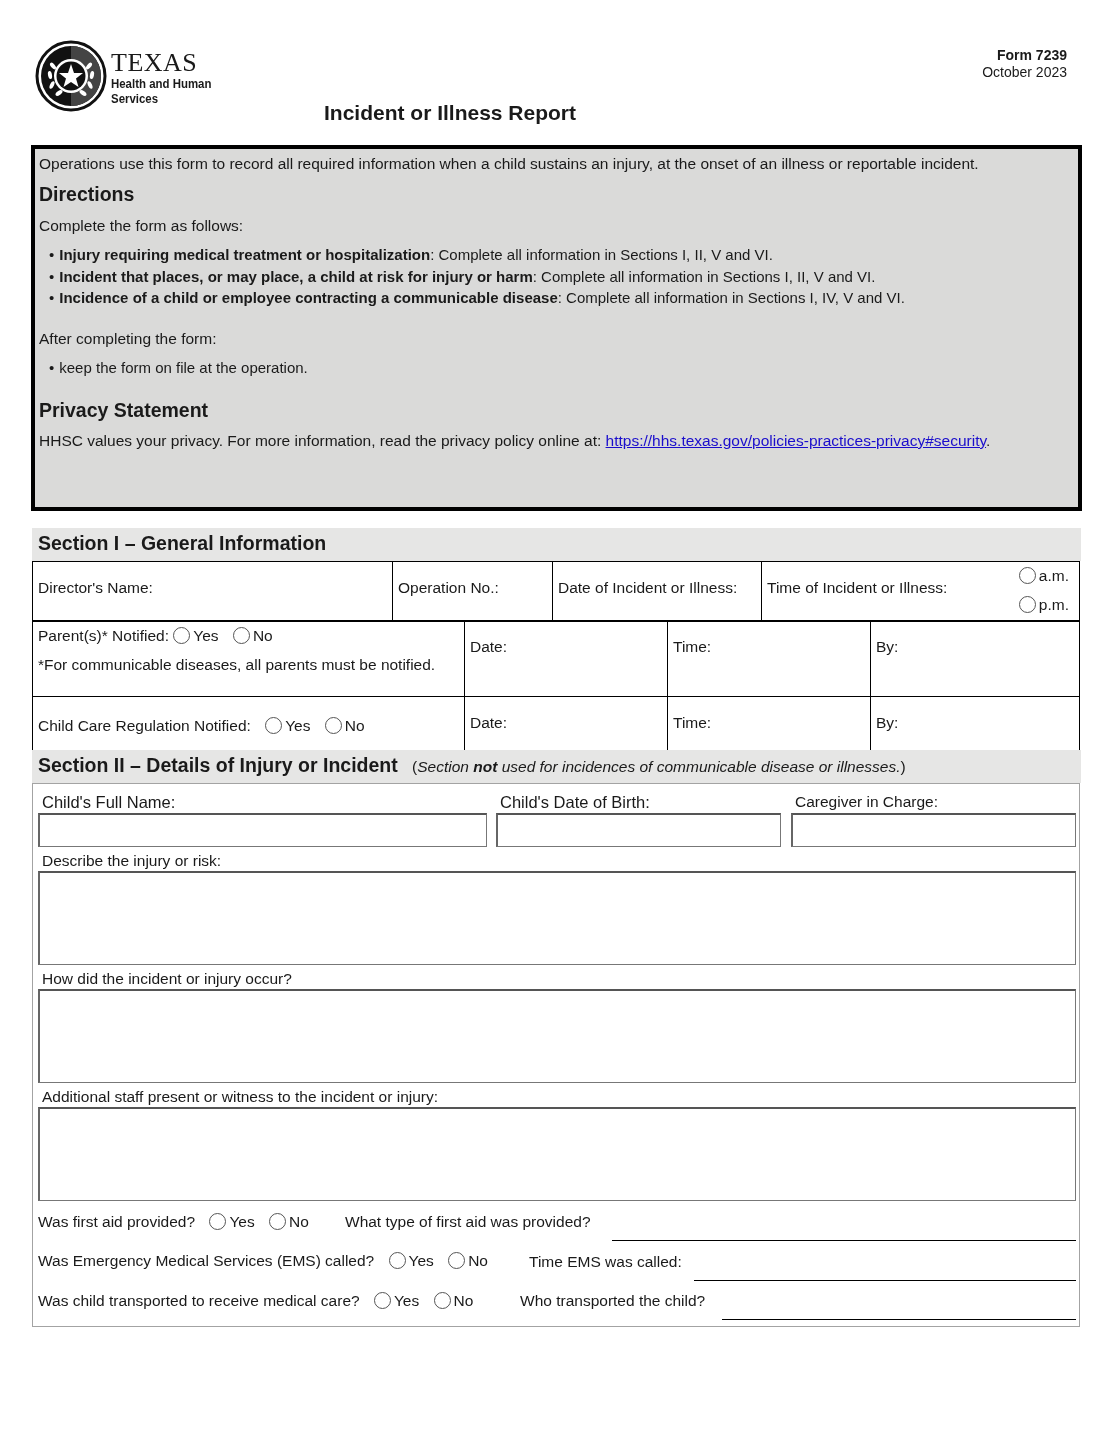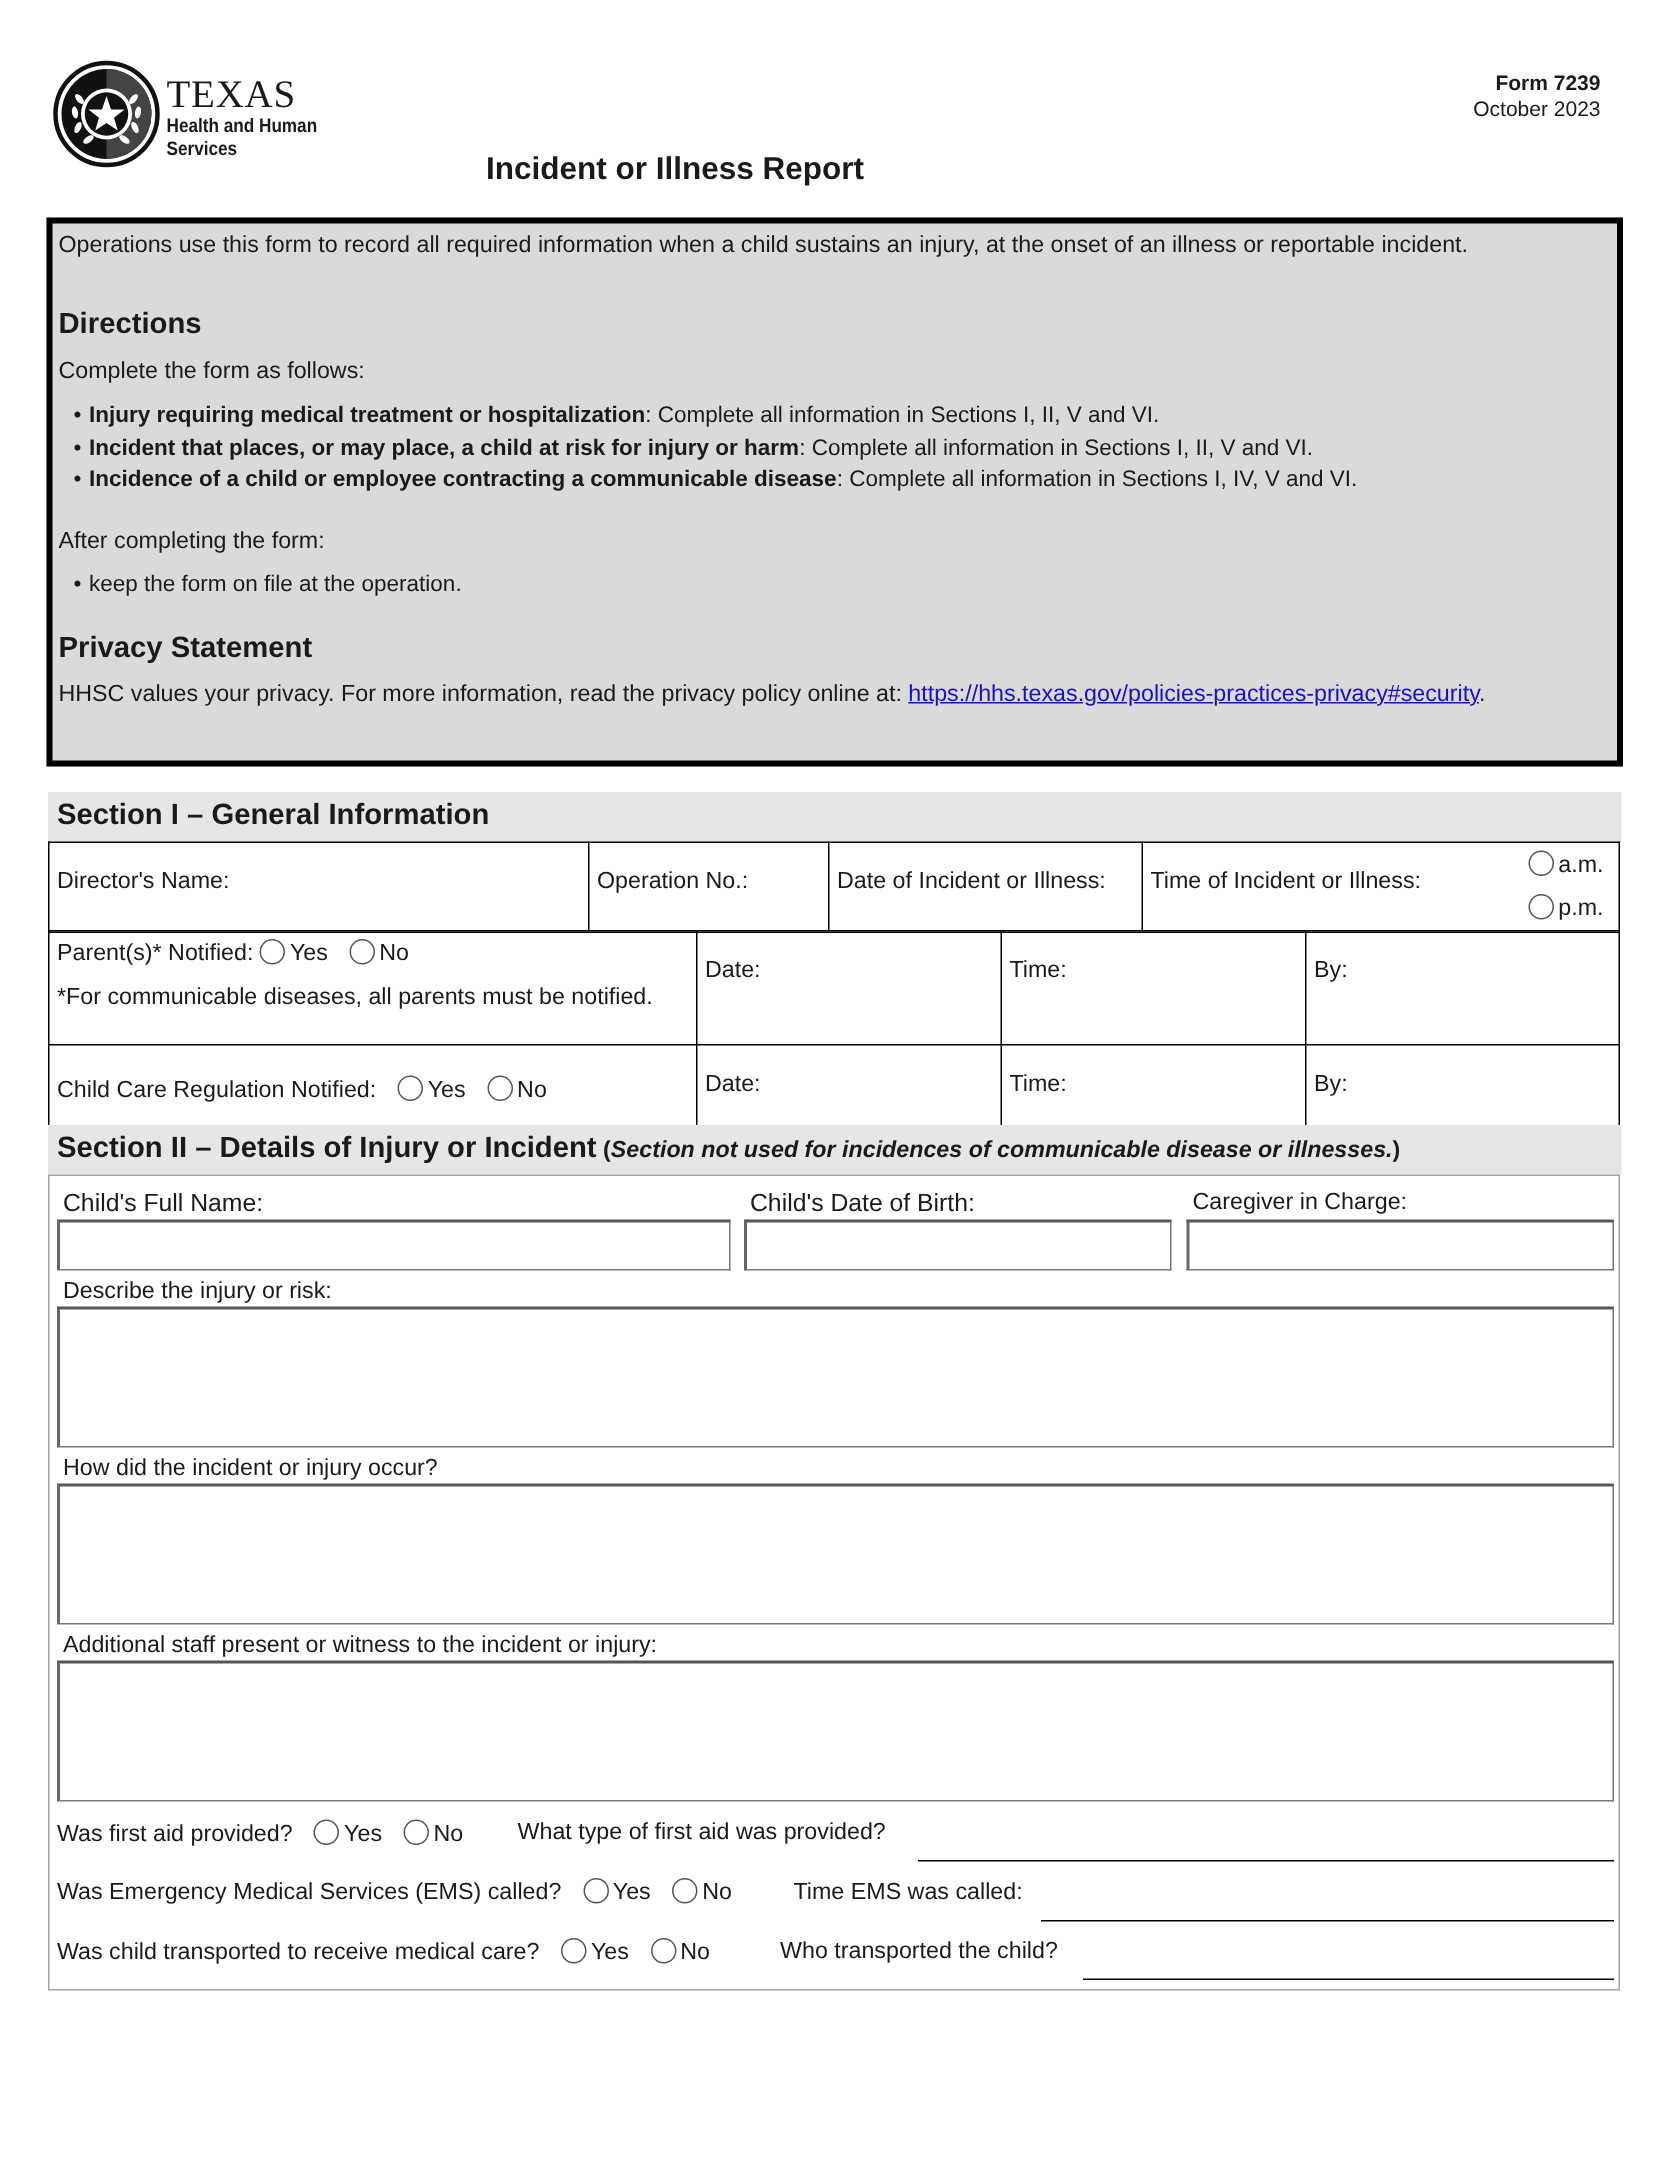--- a/index.html
+++ b/index.html
@@ -11,32 +11,32 @@
   .logo-text { position: absolute; left: 76px; top: 10px; }
   .logo-texas { font-family: "Liberation Serif", serif; font-size: 26px; line-height: 26px; letter-spacing: 0.5px; }
   .logo-hhs { font-size: 13px; font-weight: bold; line-height: 15px; transform: scaleX(0.88); transform-origin: left; }
 
   .form-no { position: absolute; right: 46px; top: 47px; text-align: right; font-size: 14px; line-height: 17px; }
   .form-no b { font-weight: bold; }
   .title { position: absolute; left: 0; width: 900px; top: 101px; text-align: center; font-size: 21px; font-weight: bold; }
 
   .intro { position: absolute; left: 31px; top: 145px; width: 1051px; height: 366px; border: 4px solid #000; background: #dadad9; padding: 5px 4px; }
   .intro p { font-size: 15.5px; line-height: 19px; }
-  .intro h2 { font-size: 19.5px; font-weight: bold; margin-top: 32px; line-height: 22px; }
+  .intro h2 { font-size: 19.5px; font-weight: bold; margin-top: 10px; line-height: 22px; }
   .intro .lead { margin-top: 11px; }
   .intro ul { list-style: none; margin-top: 9px; padding-left: 10px; }
   .intro li { font-size: 15px; line-height: 21.7px; }
   .intro li::before { content: "\2022"; margin-right: 5px; }
   .intro li b { font-weight: bold; }
   .intro .after { margin-top: 20px; }
   .intro .priv { margin-top: 10px; }
   .intro a { color: #1a0dcc; text-decoration: underline; }
 
   .sec-head { position: absolute; left: 32px; width: 1049px; height: 33px; background: #e6e6e5; padding: 4px 6px; font-size: 19.5px; font-weight: bold; }
-  .sec-head .note { font-size: 15.5px; font-weight: bold; }
+  .sec-head .note { font-size: 15.5px; font-weight: normal; margin-left: 10px; }
   .sec-head .note i { font-style: italic; }
 
   table.grid { position: absolute; left: 32px; width: 1048px; border-collapse: collapse; }
   table.grid td { border: 1px solid #000; vertical-align: top; padding: 17px 5px; font-size: 15.5px; }
 
   .radio { display: inline-block; width: 17px; height: 17px; border: 1px solid #555; border-radius: 50%; vertical-align: -3px; margin-right: 3px; background: #fff; }
   .opt { margin-left: 10px; }
 
   .sec2 { position: absolute; left: 32px; top: 783px; width: 1048px; height: 544px; border: 1px solid #a3a3a3; }
   .lbl { position: absolute; font-size: 15.5px; }

